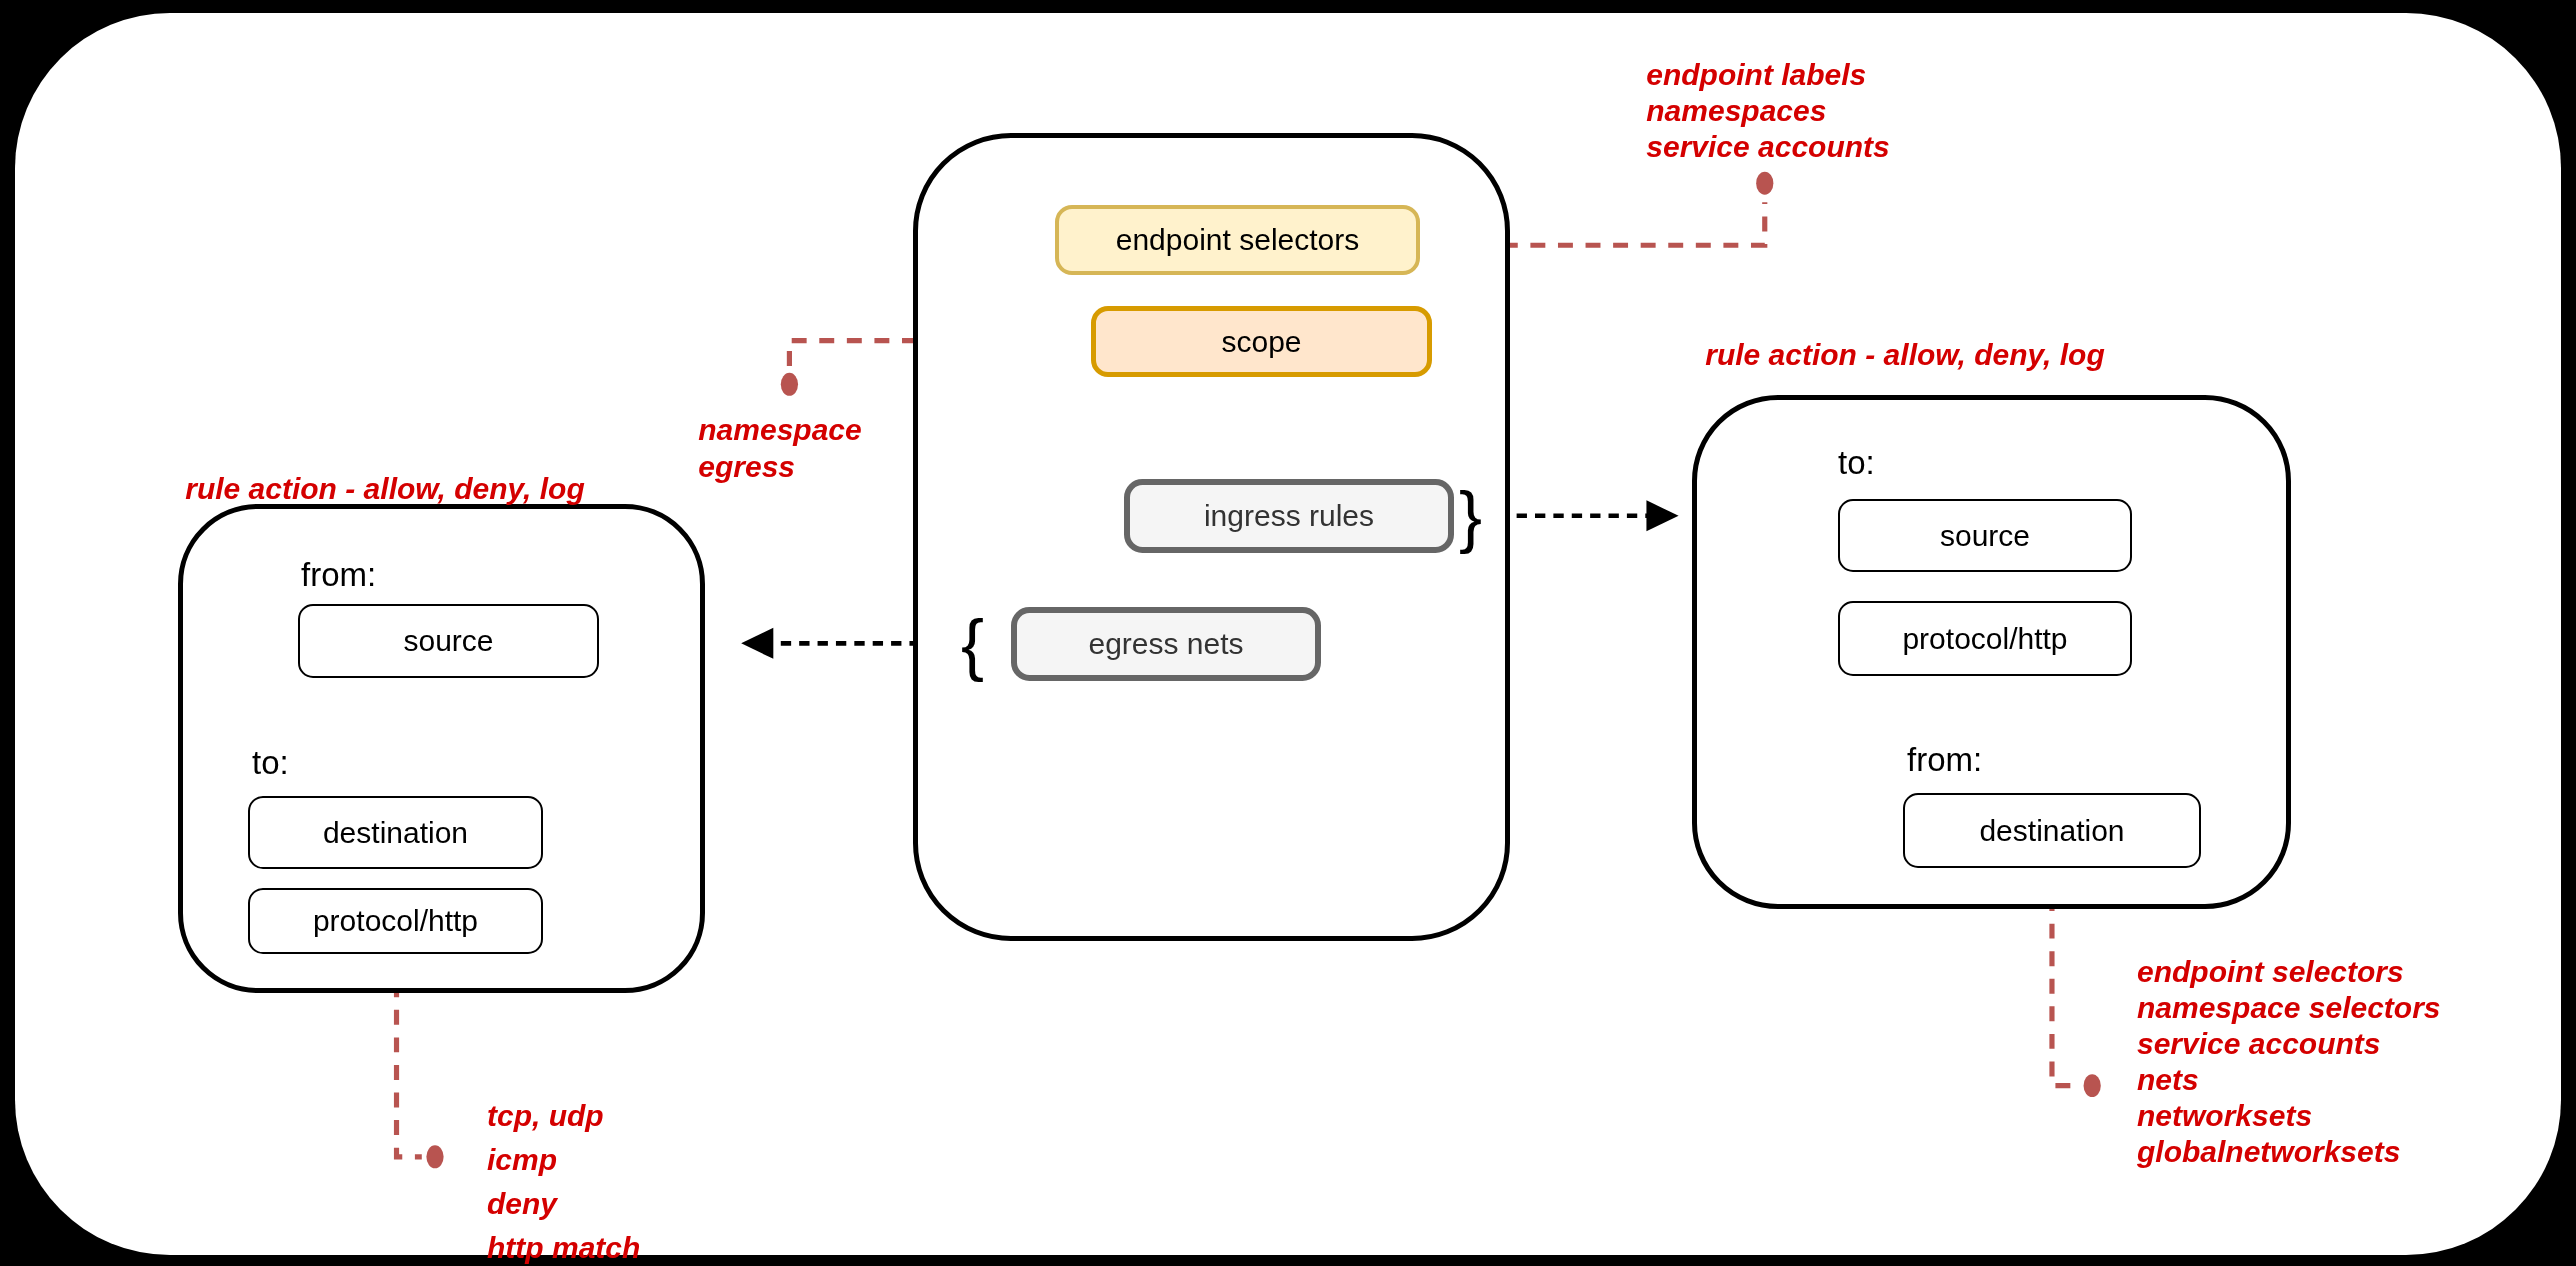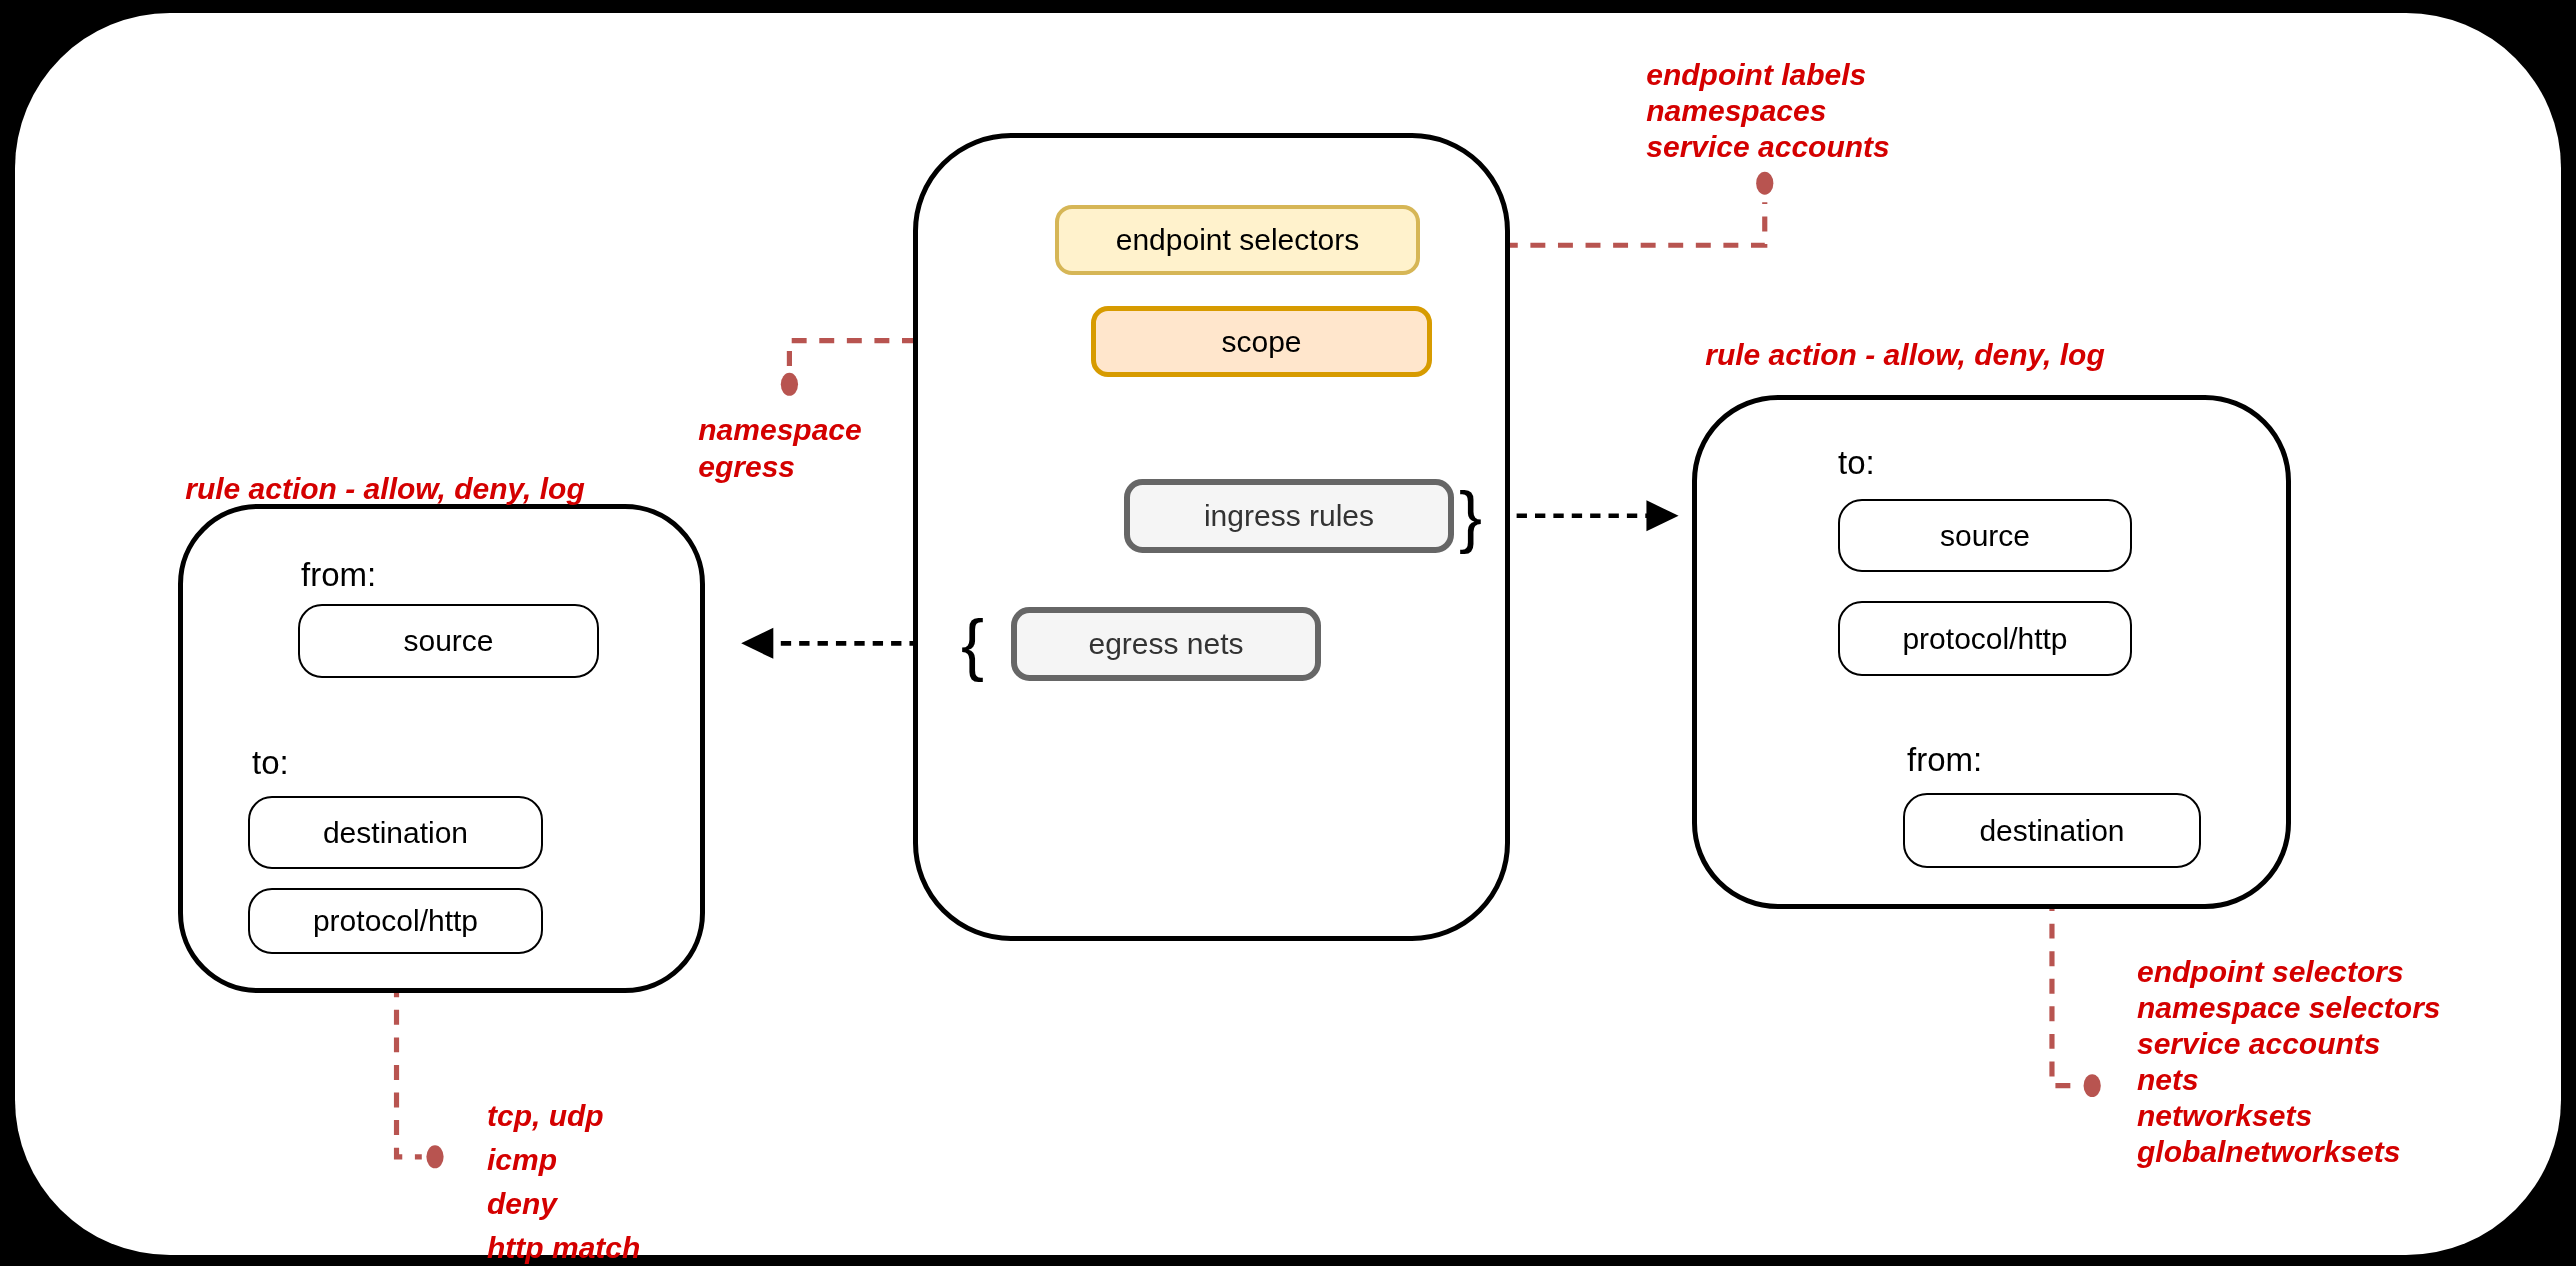--- a/index.html
+++ b/index.html
@@ -39,21 +39,21 @@
   .pill {
     position: absolute;
     box-sizing: border-box;
     display: flex;
     align-items: center;
     justify-content: center;
     font-size: 30px;
     color: #000;
     background: var(--canvas, #fff);
     border: 2.9px solid #000;
-    border-radius: 24px;
+    border-radius: 15px;
     white-space: nowrap;
   }
   .pill.yellow {
     left: 1055px; top: 205px; width: 365px; height: 70px;
     background: var(--yellow-fill, #fff2cc);
     border: 4px solid var(--yellow-border, #d6b656);
     border-radius: 17px;
   }
   .pill.orange {
     left: 1055px; top: 306px; width: 341px; height: 71px;

